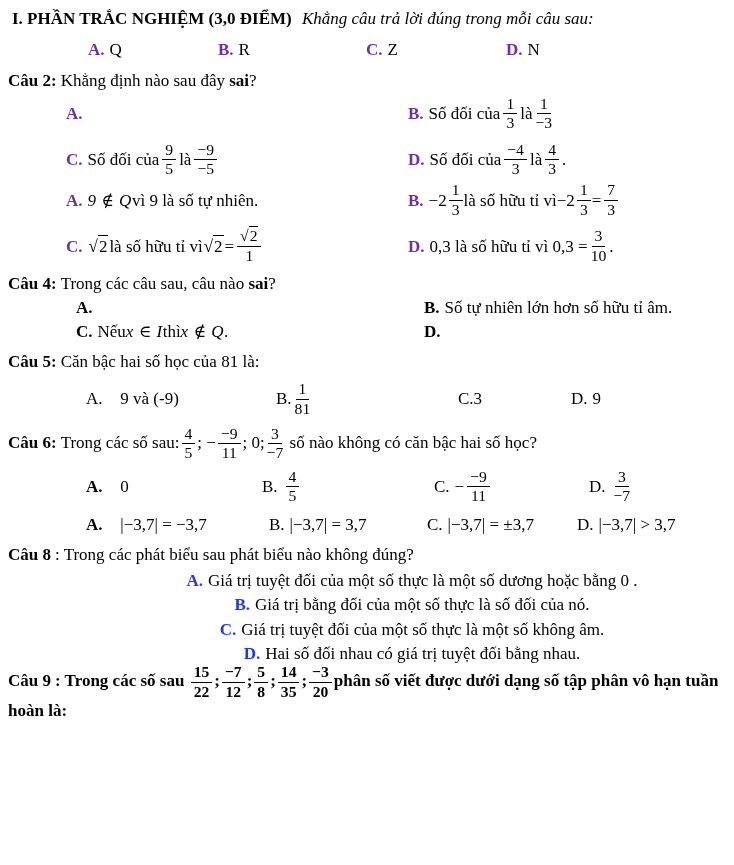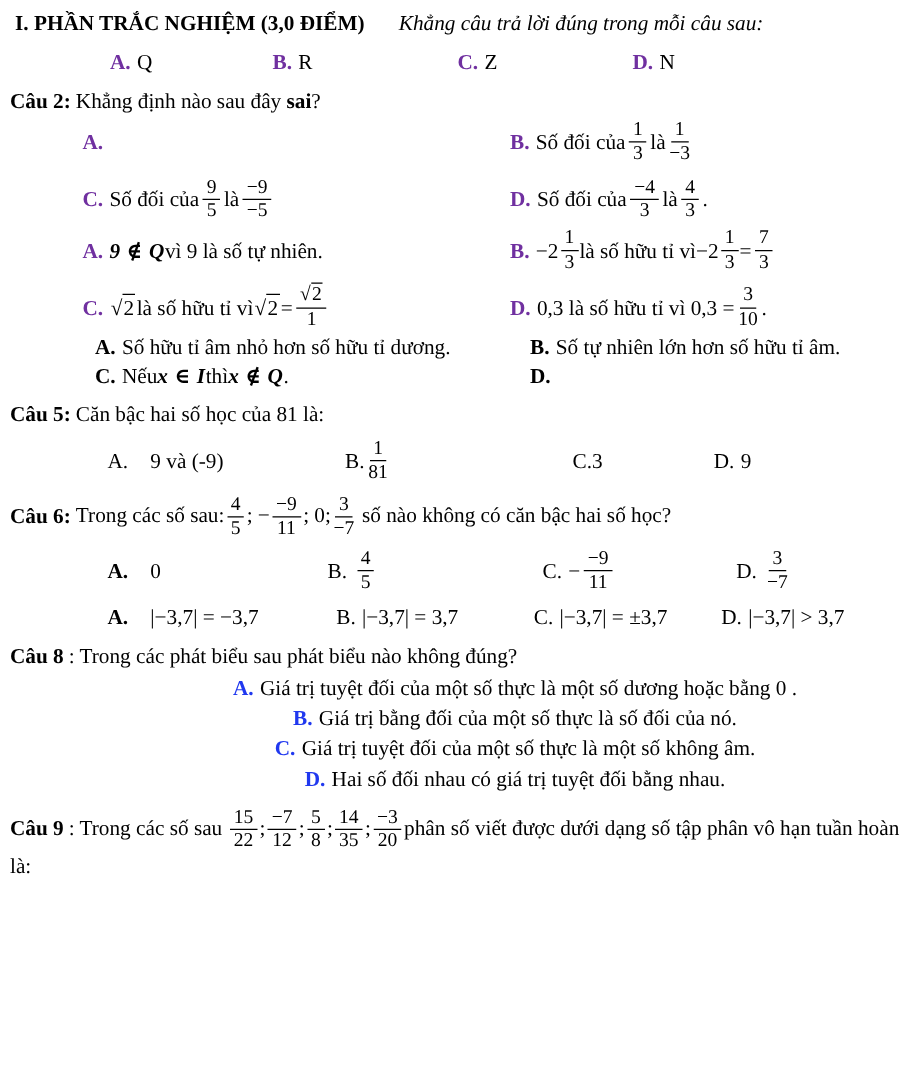--- a/index.html
+++ b/index.html
@@ -3,21 +3,21 @@
 <meta charset="utf-8">
 <style>
   html,body{margin:0;padding:0;}
   body{
     width:734px;height:865px;overflow:hidden;background:#ffffff;color:#000;
     font-family:"Liberation Serif","DejaVu Serif",serif;
     font-size:17px;line-height:1.25;
   }
   .page{padding:8px 6px 0 8px;box-sizing:border-box;width:734px;height:865px;}
   .header{padding-left:4px;margin-bottom:10px;}
-  .header b{margin-right:23px;}
+  .header b{margin-right:6px;}
   .q-title{margin-top:9px;}
   .q-label{margin-right:4px;}
   .opts{align-items:center;margin-top:5px;}
   .option{display:flex;align-items:center;white-space:nowrap;}
   .option .letter{margin-right:5px;flex:0 0 auto;}
   .option .opt-body{display:inline-flex;align-items:center;flex-wrap:nowrap;}
   .stackopts{display:flex;flex-direction:column;gap:3px;margin-left:88px;}
   .opts-q1{display:grid;margin-left:80px;grid-template-columns:130px 148px 140px 1fr;}
   .opts-q2{display:grid;margin-left:58px;grid-template-columns:342px 1fr;row-gap:10px;}
   .opts-q3{display:grid;margin-left:58px;grid-template-columns:342px 1fr;row-gap:10px;}
@@ -28,23 +28,23 @@
   .frac{display:inline-flex;flex-direction:column;align-items:center;vertical-align:middle;
         line-height:1.05;margin:0 3px;font-size:0.92em;}
   .frac .num{display:block;padding:0 3px 1px;border-bottom:1.2px solid #000;text-align:center;}
   .frac .den{display:block;padding-top:1px;text-align:center;}
   .mixed{display:inline-flex;align-items:center;}
   .mixed .whole{margin-right:1px;}
   .mixed .frac{margin:0 1px;}
   .rad{border-top:1.2px solid #000;padding:0 1px;}
   .sqrtwrap{display:inline-flex;align-items:baseline;margin:0 1px;}
   .mathvar{font-family:"Liberation Serif","DejaVu Serif",serif;}
-  i.mathvar{letter-spacing:0.5px;font-weight:bold;}
+  i.mathvar{letter-spacing:0.5px;}
   .q-title .frac{margin:0 2px;}
-  .q9-block{margin-top:12px;padding-right:2px;white-space:normal;}
+  .q9-block{padding-right:2px;white-space:normal;font-weight:bold;}
   .q9-block .q-text{display:inline;}
 </style>
 </head>
 <body>
 
 <div class="page">
   <div class="header">
     <b>I. PHẦN TRẮC NGHIỆM (3,0 ĐIỂM)</b>
     <i>Khẳng câu trả lời đúng trong mỗi câu sau:</i>
   </div>
@@ -142,24 +142,24 @@
           <div class="option">
             <span class="letter" style="color: rgb(112, 48, 160); font-weight: bold;">D.</span>
             <span class="opt-body">0,3 là số hữu tỉ vì  0,3 =<span class="frac">
                 <span class="num">3</span>
                 <span class="den">10</span>
               </span>.</span>
           </div>
         </div>
       </div>
       <div class="question">
+        <div class="q-title"><b class="q-label">Câu 4:</b>Trong các câu sau, câu nào <b>sai</b>?</div>
         <div class="opts opts-q4">
           <div class="option">
             <span class="letter" style="color: rgb(0, 0, 0); font-weight: bold;">A.</span>
-            <span class="opt-body">Số hữu tỉ âm nhỏ hơn số hữu tỉ dương.</span>
           </div>
           <div class="option">
             <span class="letter" style="color: rgb(0, 0, 0); font-weight: bold;">B.</span>
             <span class="opt-body">Số tự nhiên lớn hơn số hữu tỉ âm.</span>
           </div>
           <div class="option">
             <span class="letter" style="color: rgb(0, 0, 0); font-weight: bold;">C.</span>
             <span class="opt-body">Nếu <i class="mathvar">x ∈ I</i>  thì <i class="mathvar">x ∉ Q</i> .</span>
           </div>
           <div class="option">

